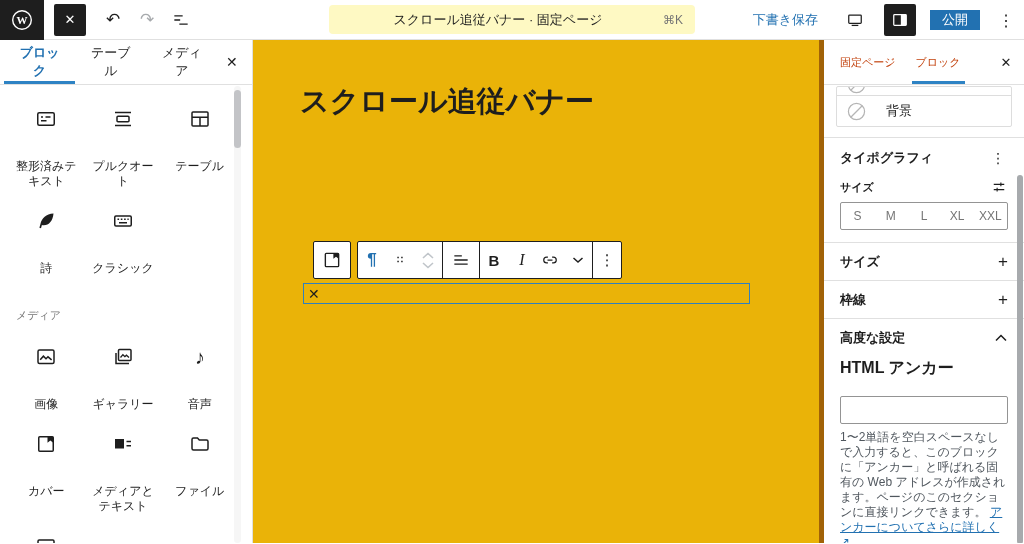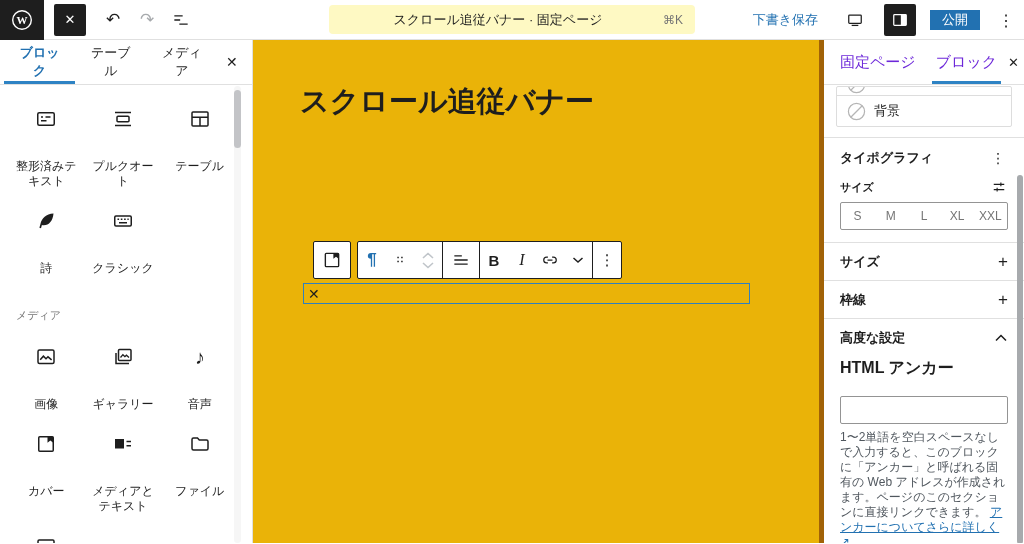--- a/index.html
+++ b/index.html
@@ -64,26 +64,26 @@
   .bold-glyph { font-weight:bold; font-size:15px; }
   .italic-glyph { font-style:italic; font-family:"Liberation Serif","DejaVu Serif",serif; font-size:16px; }
   .movers { display:flex; flex-direction:column; justify-content:center; gap:1px; color:#c0c5ca; }
   .selected-block { position:absolute; left:50px; top:243px; width:447px; height:21px;
     border:1.5px solid #2f80c0; display:flex; align-items:center; padding:0 4px; cursor:text; }
   .selected-block .blk-text { font-size:14px; color:#1e1e1e; line-height:1; }
 
   
   .settings { position:relative; width:200px; background:#fff; overflow:hidden; }
   .set-tabs { height:45px; border-bottom:1px solid #e0e0e0; display:flex; align-items:stretch; padding:0 4px 0 6px; }
-  .set-tab { border:none; background:none; font-size:15px; color:#6d28d9; padding:0 10px; cursor:pointer; position:relative; white-space:nowrap; }
+  .set-tab { border:none; background:none; font-size:11px; color:#c2410c; padding:0 10px; cursor:pointer; position:relative; white-space:nowrap; }
   .set-tab.active::after { content:""; position:absolute; left:6px; right:6px; bottom:0; height:3px; background:#2e83c4; }
   .set-close { margin-left:auto; align-self:center; border:none; background:none; font-size:13px; color:#1e1e1e;
     width:28px; height:28px; cursor:pointer; }
   .color-panel { margin:1px 12px 0; border:1px solid #ddd; border-radius:2px; overflow:hidden; }
-  .color-row { display:flex; align-items:center; gap:8px; padding:0 10px; height:30px; cursor:pointer; }
+  .color-row { display:flex; align-items:center; gap:20px; padding:0 10px; height:30px; cursor:pointer; }
   .color-row.clipped { height:9px; border-bottom:1px solid #ddd; overflow:hidden; align-items:flex-start; }
   .color-row.clipped .swatch { margin-top:-12px; }
   .swatch { width:19px; height:19px; flex:0 0 auto; }
   .color-label { font-size:13px; color:#1e1e1e; }
   .hr { border-top:1px solid #e0e0e0; margin-top:10px; }
   .typo { padding:10px 16px 12px; }
   .typo-head { display:flex; align-items:center; justify-content:space-between; height:20px; }
   .typo-title { font-size:13px; font-weight:600; }
   .mini-kebab { border:none; background:none; font-size:14px; color:#1e1e1e; cursor:pointer; width:20px; }
   .size-row { display:flex; align-items:center; justify-content:space-between; margin-top:10px; height:18px; }

